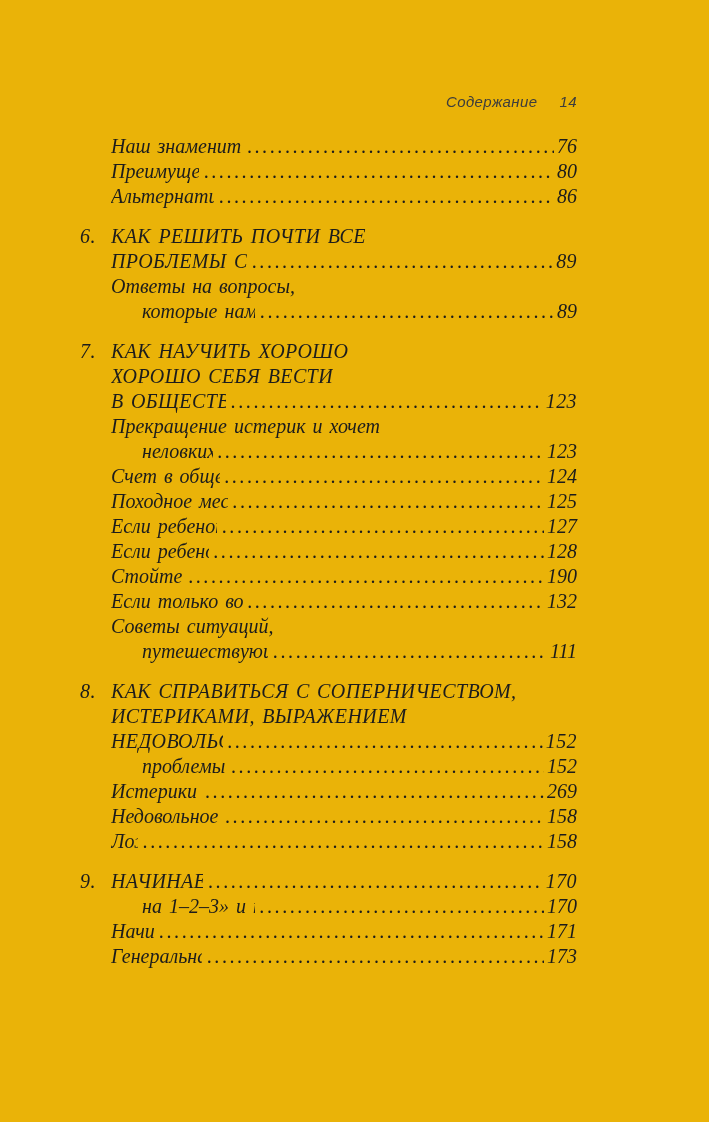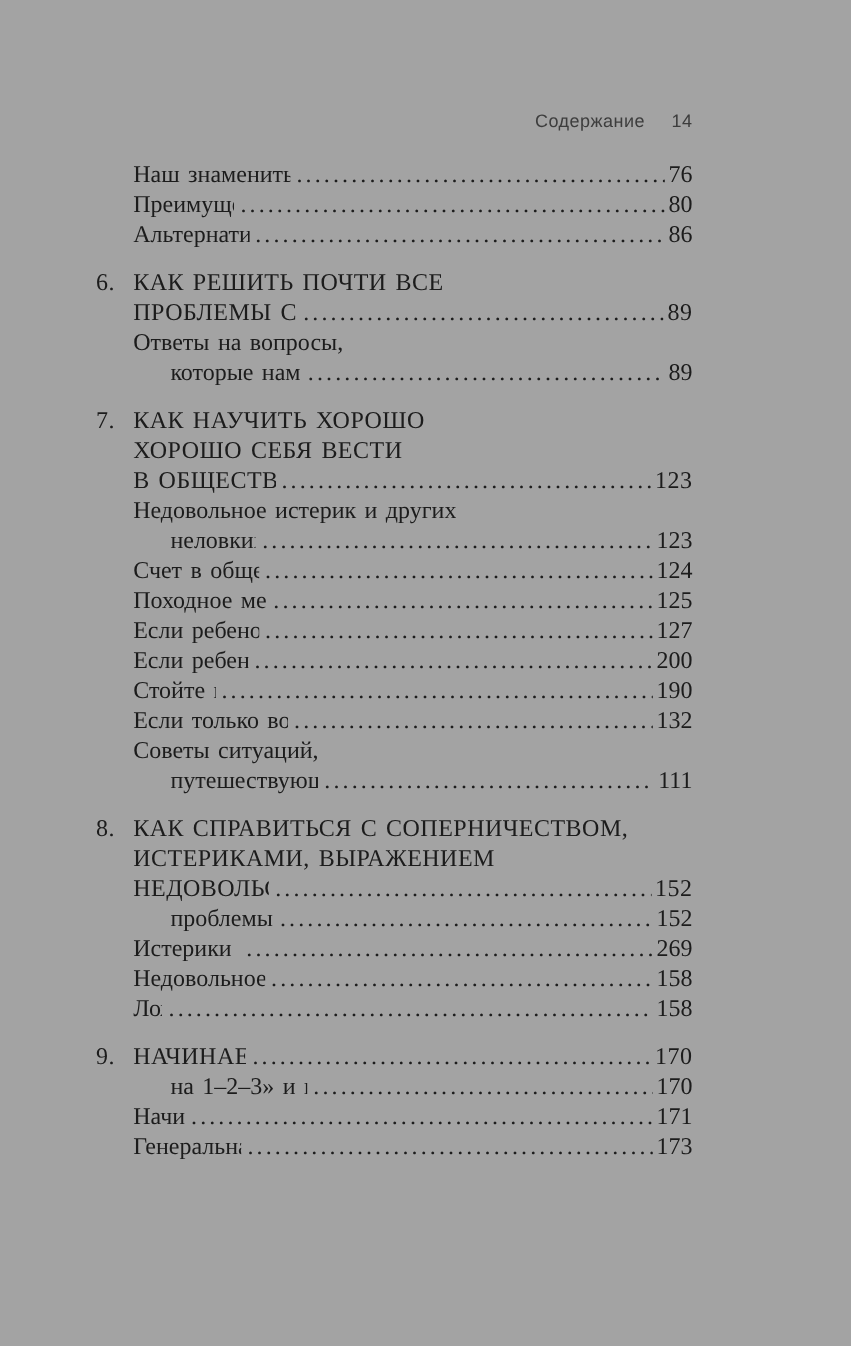--- a/index.html
+++ b/index.html
@@ -4,22 +4,23 @@
 <style>
   html, body {
     margin: 0;
     padding: 0;
     background: #ffffff;
   }
   .page {
     position: relative;
     width: 709px;
     height: 1122px;
-    background: #a3a3a3;
+    background: #eab308;
     overflow: hidden;
+    font-style: italic;
   }
   .running-head {
     position: absolute;
     top: 93px;
     left: 80px;
     width: 497px;
     display: flex;
     justify-content: flex-end;
     align-items: baseline;
     gap: 22px;
@@ -132,21 +133,21 @@
         </div>
         <div class="row ind-1 caps">
           <span class="label">ХОРОШО СЕБЯ ВЕСТИ</span>
         </div>
         <div class="row ind-1 caps">
           <span class="label">В ОБЩЕСТВЕННЫХ МЕСТАХ</span>
           <span class="leader"></span>
           <span class="pagenum">123</span>
         </div>
         <div class="row ind-1">
-          <span class="label">Недовольное истерик и других</span>
+          <span class="label">Прекращение истерик и хочет</span>
         </div>
         <div class="row ind-2">
           <span class="label">неловких ситуаций</span>
           <span class="leader"></span>
           <span class="pagenum">123</span>
         </div>
         <div class="row ind-1">
           <span class="label">Счет в общественном месте</span>
           <span class="leader"></span>
           <span class="pagenum">124</span>
@@ -157,21 +158,21 @@
           <span class="pagenum">125</span>
         </div>
         <div class="row ind-1">
           <span class="label">Если ребенок не хочет идти</span>
           <span class="leader"></span>
           <span class="pagenum">127</span>
         </div>
         <div class="row ind-1">
           <span class="label">Если ребенок хочет идти</span>
           <span class="leader"></span>
-          <span class="pagenum">200</span>
+          <span class="pagenum">128</span>
         </div>
         <div class="row ind-1">
           <span class="label">Стойте на своем</span>
           <span class="leader"></span>
           <span class="pagenum">190</span>
         </div>
         <div class="row ind-1">
           <span class="label">Если только возможно, не берите его</span>
           <span class="leader"></span>
           <span class="pagenum">132</span>

